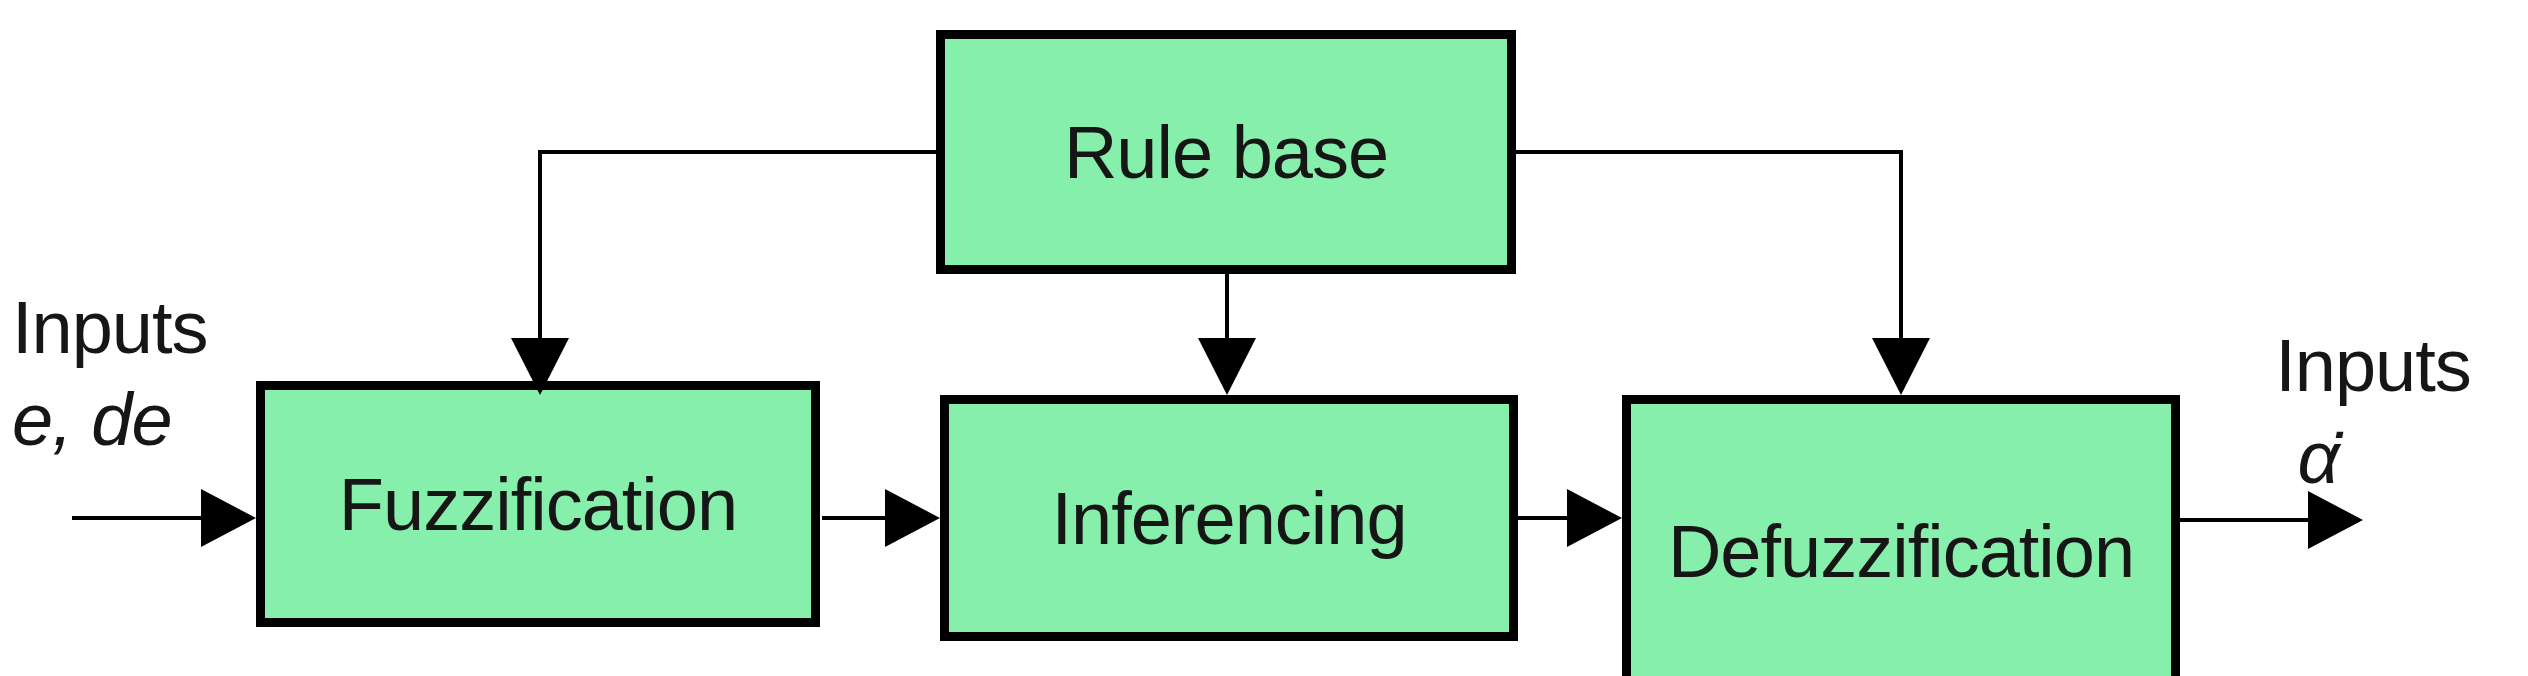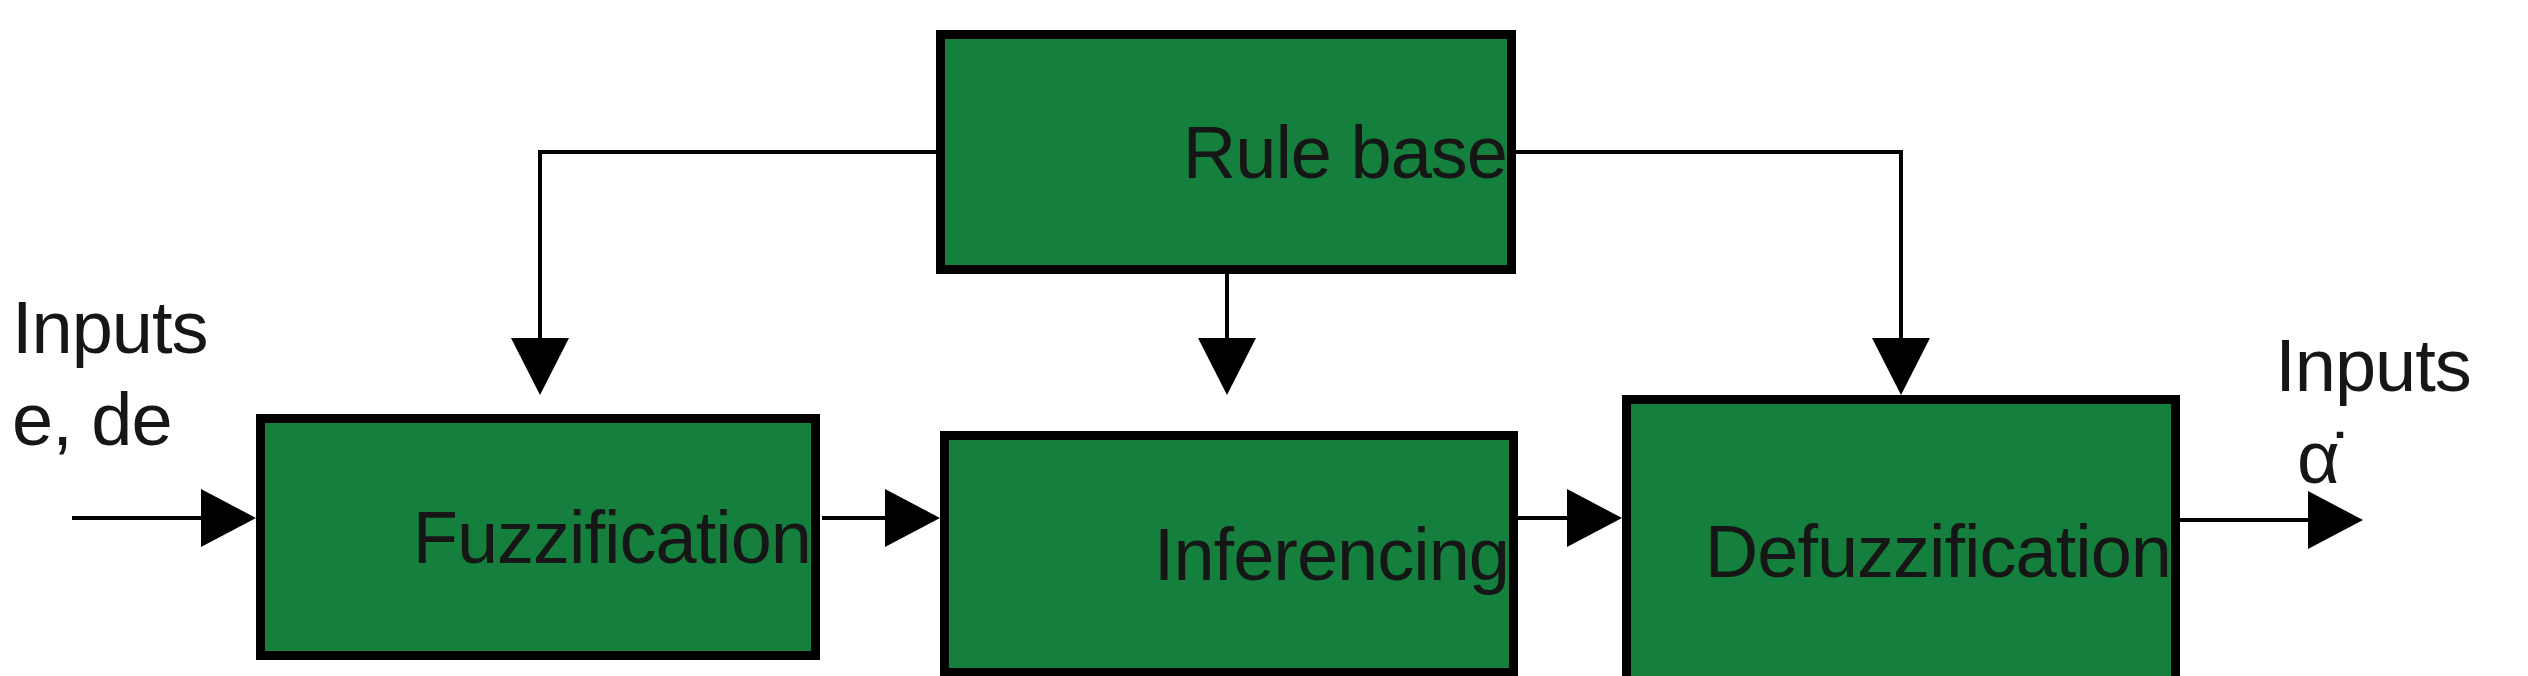--- a/index.html
+++ b/index.html
@@ -14,31 +14,31 @@
     background: #ffffff;
     font-family: "Liberation Sans", sans-serif;
     color: #161616;
     overflow: hidden;
   }
   
   .node {
     position: absolute;
     box-sizing: border-box;
     border: 9px solid #000;
-    background: #15803d;
+    background: #86efac;
     display: flex;
     align-items: center;
-    justify-content: flex-end;
+    justify-content: center;
     font-size: 74px;
     letter-spacing: -1px;
     white-space: nowrap;
   }
   #rule-base        { left: 936px;  top: 30px;  width: 580px; height: 244px; }
-  #fuzzification    { left: 256px;  top: 414px; width: 564px; height: 246px; }
-  #inferencing      { left: 940px;  top: 395px; width: 578px; height: 246px; margin-top: 36px; }
+  #fuzzification    { left: 256px;  top: 381px; width: 564px; height: 246px; }
+  #inferencing      { left: 940px;  top: 395px; width: 578px; height: 246px; }
   #defuzzification  { left: 1622px; top: 395px; width: 558px; height: 313px; }
   
   .line { position: absolute; background: #000; }
   #branch-left-h   { left: 538px;  top: 150px; width: 398px; height: 4px; }
   #branch-left-v   { left: 538px;  top: 150px; width: 4px;   height: 190px; }
   #branch-center-v { left: 1225px; top: 274px; width: 4px;   height: 66px; }
   #branch-right-h  { left: 1516px; top: 150px; width: 387px; height: 4px; }
   #branch-right-v  { left: 1899px; top: 150px; width: 4px;   height: 190px; }
   #input-line      { left: 72px;   top: 516px; width: 140px; height: 4px; }
   #fuzz-infer-line { left: 822px;  top: 516px; width: 70px;  height: 4px; }
@@ -69,21 +69,21 @@
   
   .side-label {
     position: absolute;
     font-size: 74px;
     letter-spacing: -1px;
     line-height: 92px;
     white-space: nowrap;
   }
   #inputs-label { left: 12px; top: 282px; text-align: left; }
   #output-label { left: 2258px; top: 320px; width: 230px; text-align: center; }
-  .italic { }
+  .italic { font-style: italic; }
   #output-symbol-line { padding-right: 110px; }
 </style>
 </head>
 <body>
 
 <div class="canvas">
 
   <div class="node" id="rule-base">
     <span>Rule base</span>
   </div>

